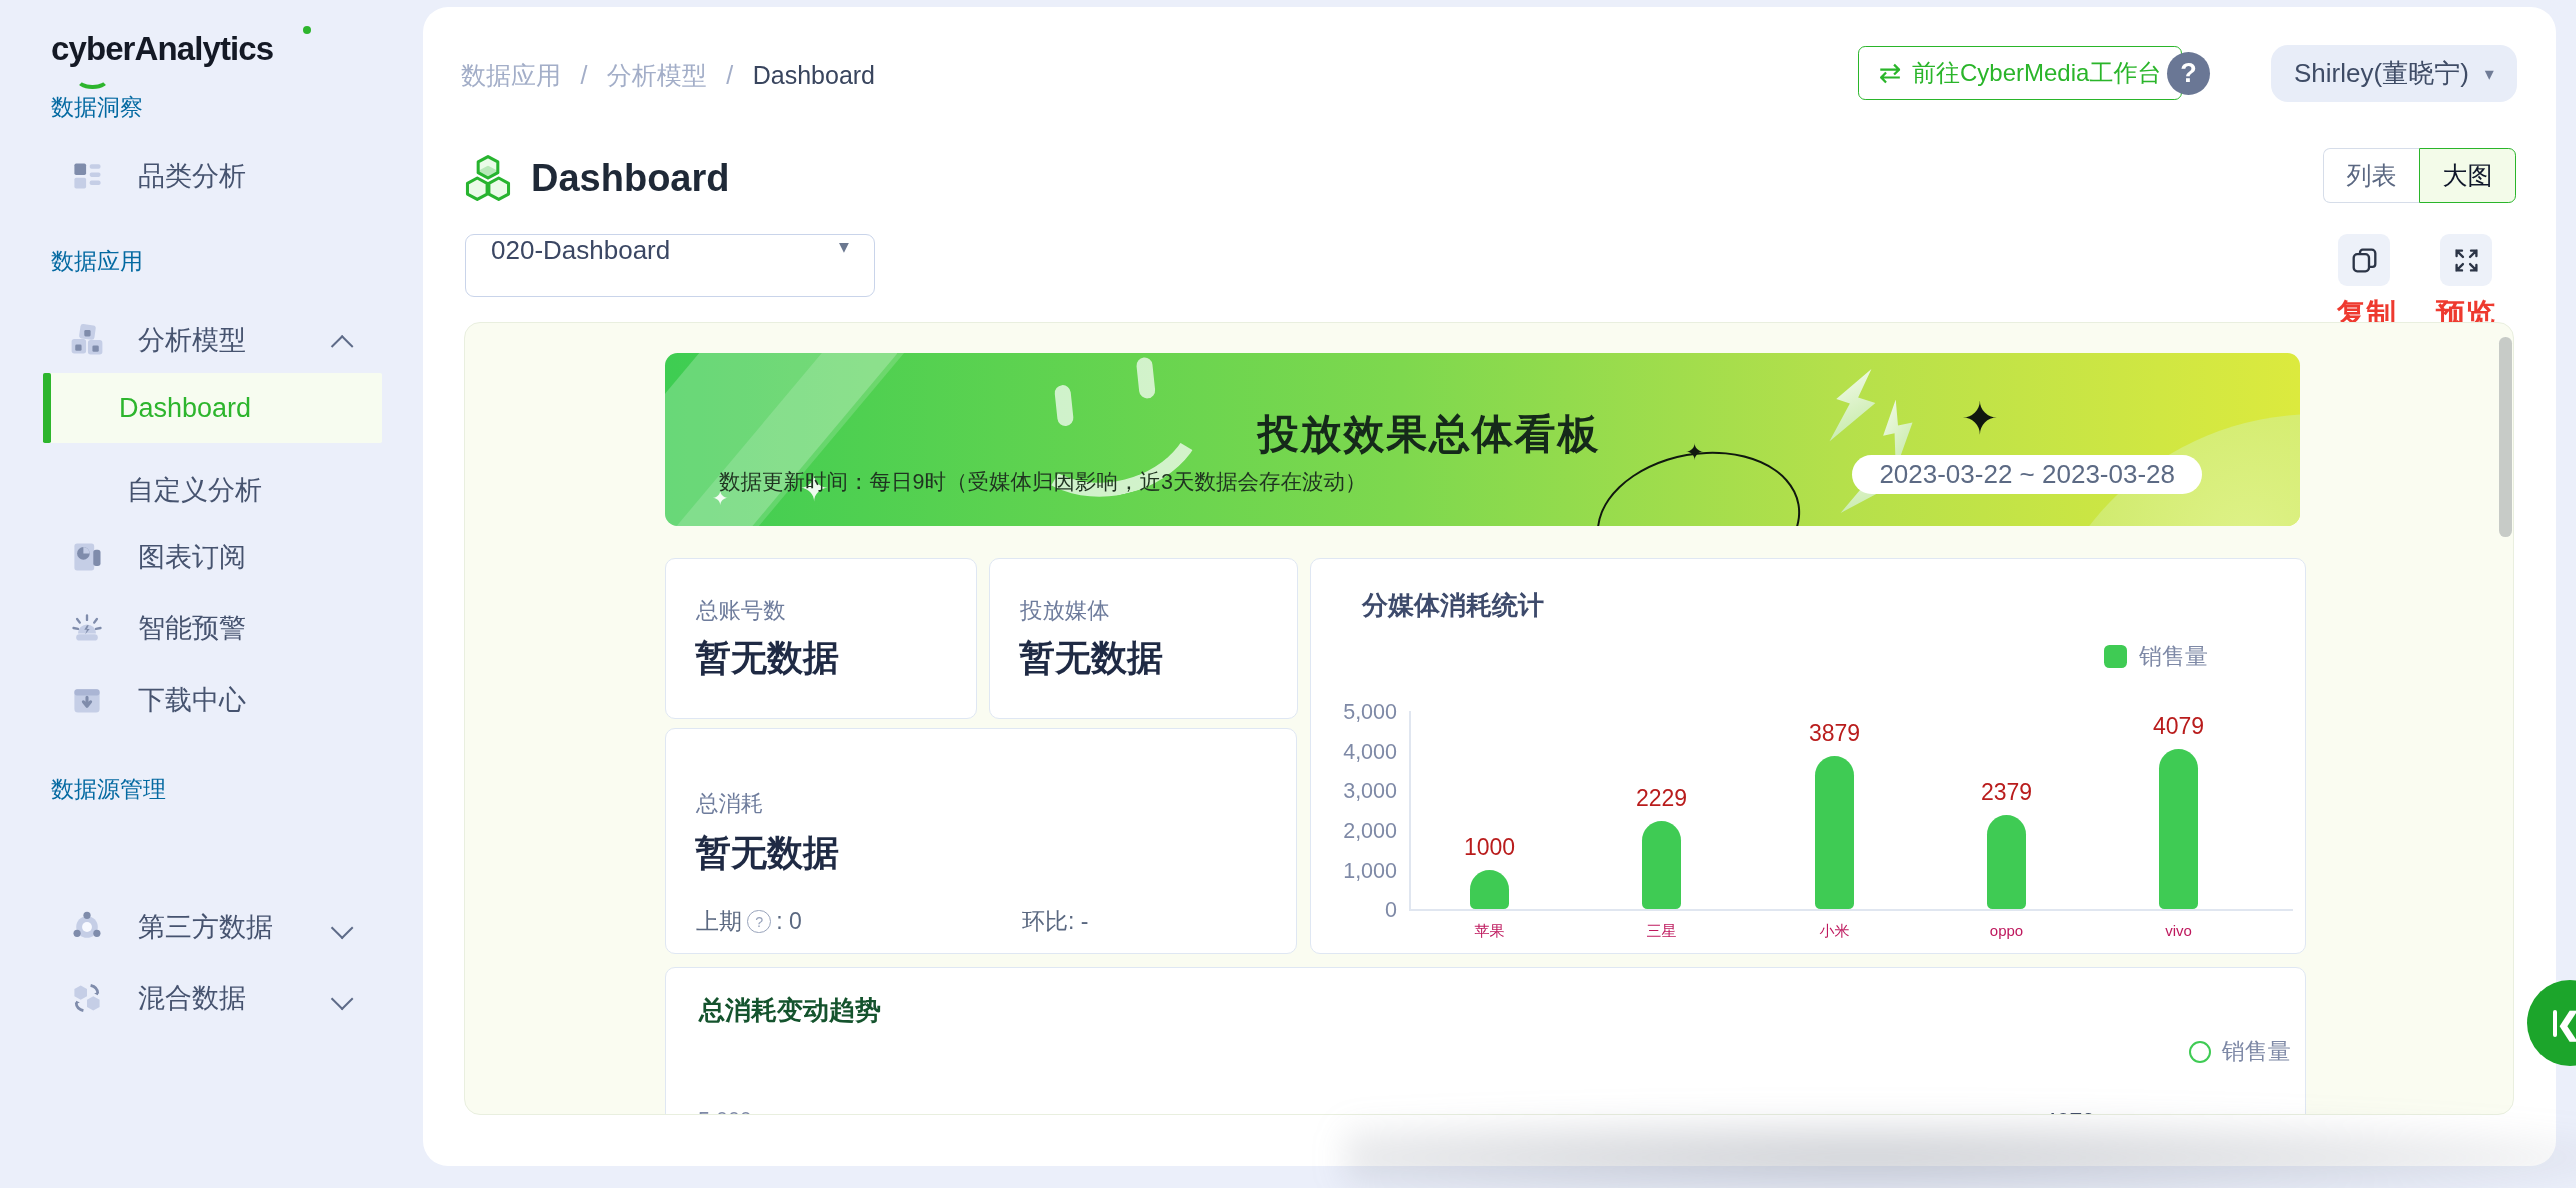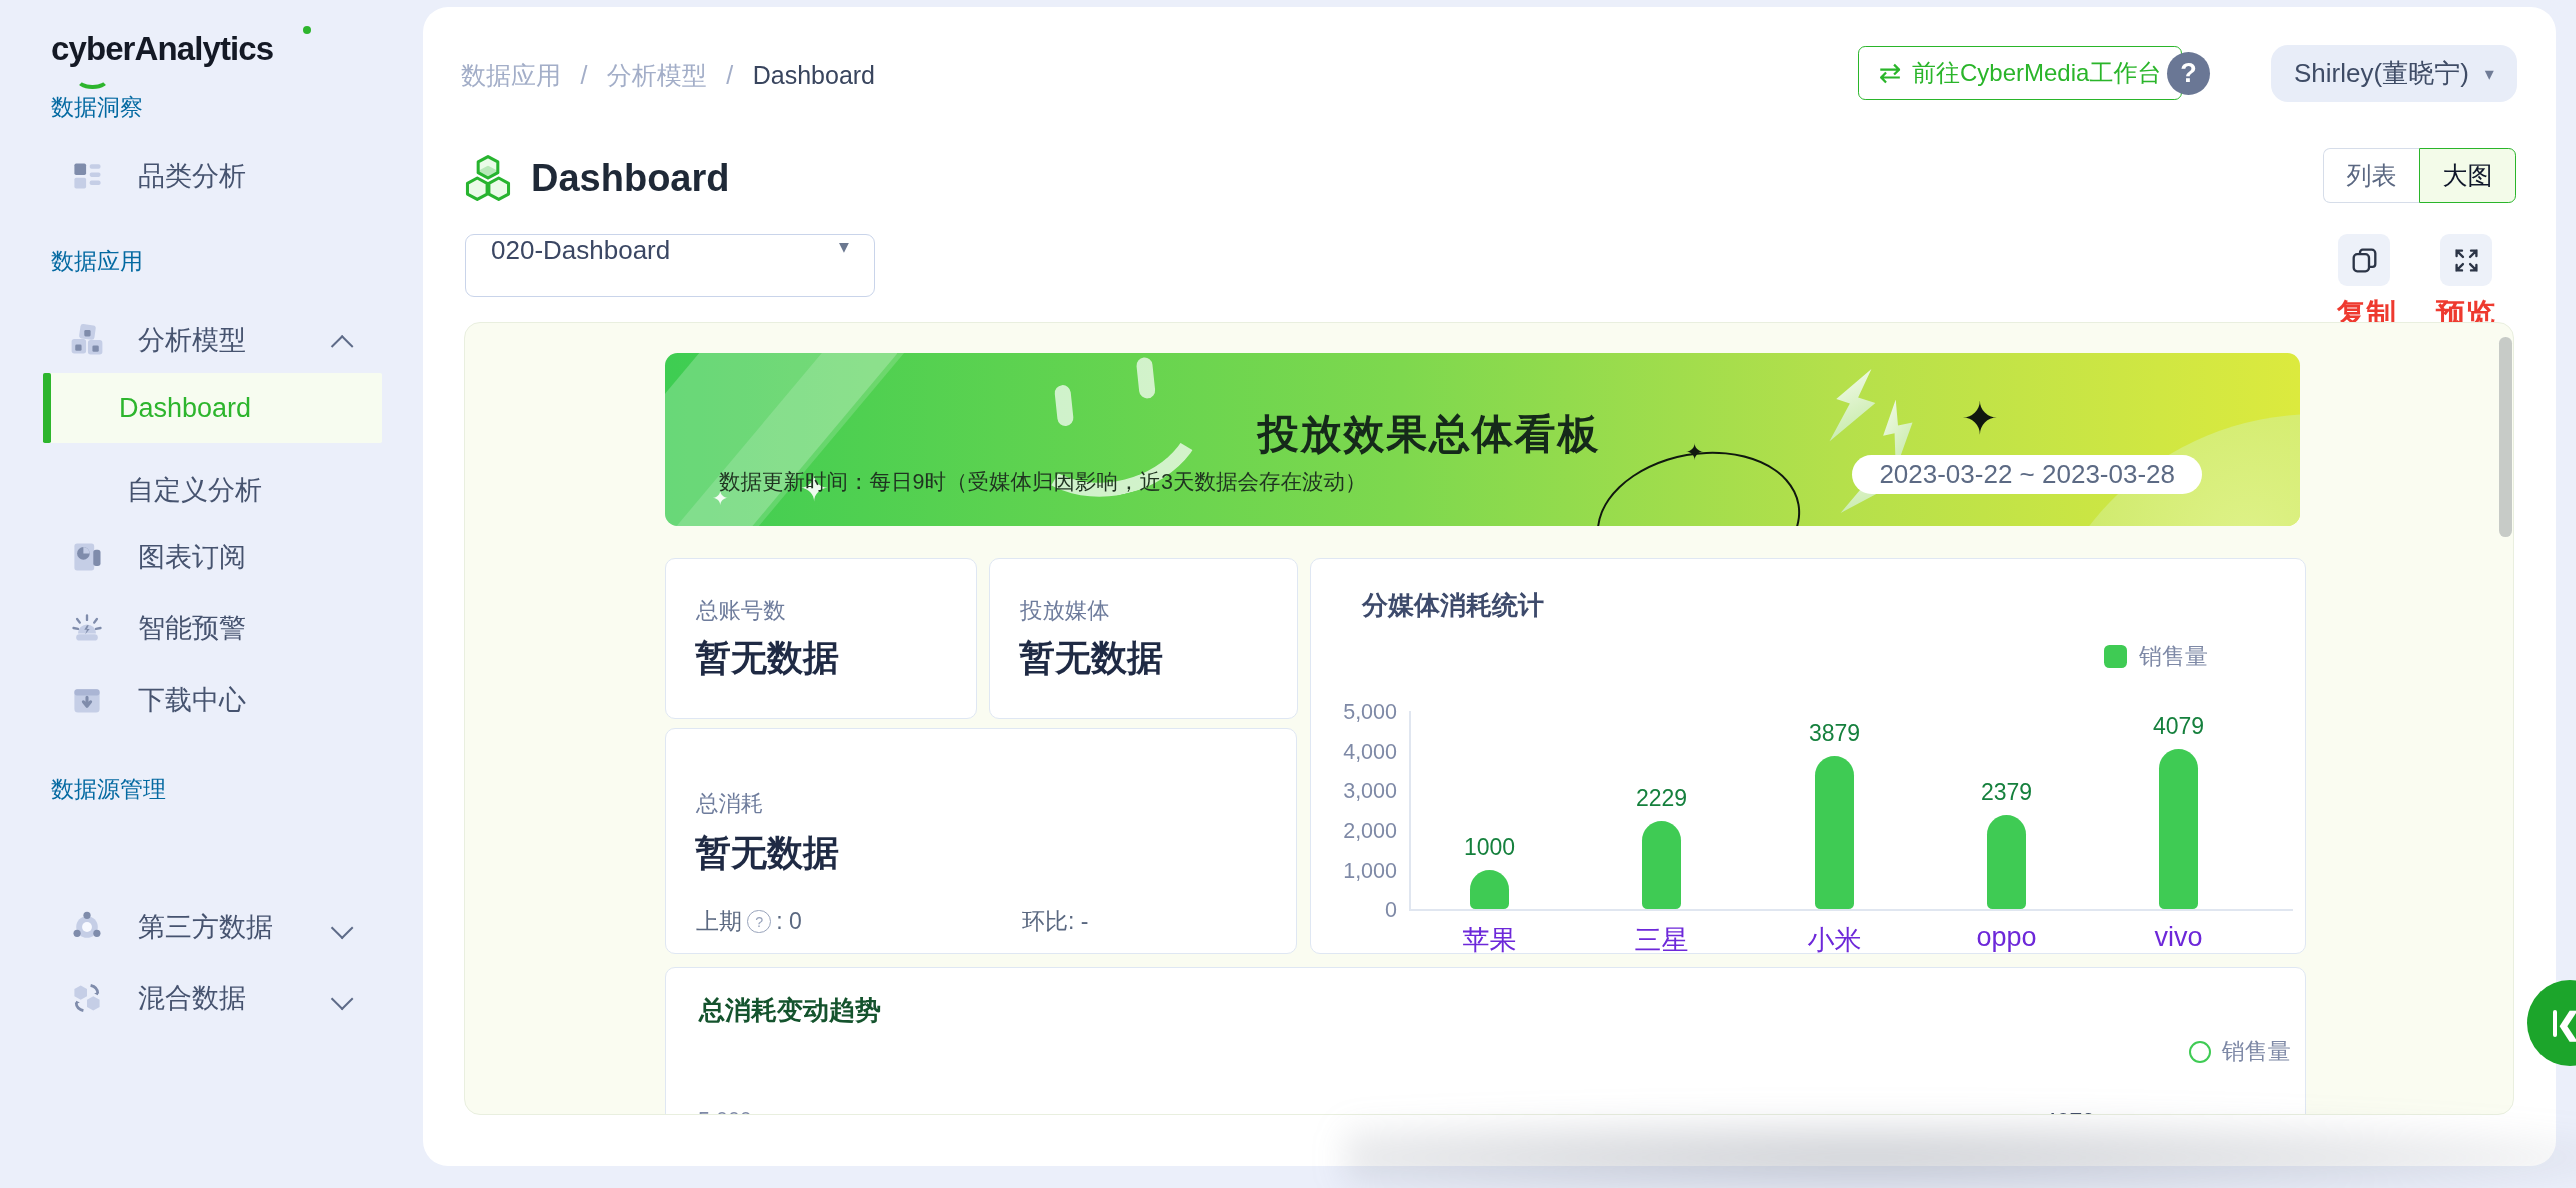--- a/index.html
+++ b/index.html
@@ -93,22 +93,22 @@
   #bar-card{left:845px;top:235px;width:994px;height:394px;}
   #bar-title{position:absolute;left:51px;top:29px;font-size:26px;font-weight:600;color:#3d4a6b;}
   #bar-legend{position:absolute;right:97px;top:82px;display:flex;align-items:center;}
   #bar-legend .sq{width:23px;height:23px;border-radius:5.4px;background:#3fcb54;margin-right:12.5px;}
   #bar-legend .t{font-size:23px;color:#7e89a6;}
   #plot{position:absolute;left:0;top:0;width:994px;height:394px;}
   .ytick{position:absolute;right:908px;width:81px;text-align:right;font-size:21.5px;color:#7e89a6;}
   .yaxis{position:absolute;left:98px;top:152px;width:1.8px;height:198px;background:#e0e6f0;}
   .xaxis{position:absolute;left:98px;top:350px;width:884px;height:1.8px;background:#e0e6f0;}
   .bar{position:absolute;width:39px;background:#3fcb54;border-radius:19.7px 19.7px 5.4px 5.4px;}
-  .bar-val{position:absolute;width:107px;text-align:center;font-size:23px;color:#15803d;}
-  .bar-cat{position:absolute;top:363px;width:107px;text-align:center;font-size:27px;color:#6d28d9;}
+  .bar-val{position:absolute;width:107px;text-align:center;font-size:23px;color:#b91c1c;}
+  .bar-cat{position:absolute;top:363px;width:107px;text-align:center;font-size:15px;color:#be185d;}
 
   
   #trend-card{left:200px;top:644px;width:1639px;height:269px;}
   #trend-title{position:absolute;left:33px;top:25px;font-size:26px;font-weight:600;color:#14532d;}
   #trend-legend{position:absolute;left:1523px;top:68px;display:flex;align-items:center;}
   #trend-legend .ring{width:18px;height:18px;border:2.7px solid #3fcb54;border-radius:50%;margin-right:10.7px;}
   #trend-legend .t{font-size:23px;color:#7e89a6;}
   #trend-ytick{position:absolute;left:32px;top:140px;font-size:21.5px;color:#7e89a6;}
   #trend-ptlabel{position:absolute;left:1378px;top:141px;font-size:23px;color:#3f4b66;}
   #fab{left:2527px;top:980px;width:86px;height:86px;border-radius:50%;background:#1ca52b;display:flex;align-items:center;justify-content:center;cursor:pointer;}

